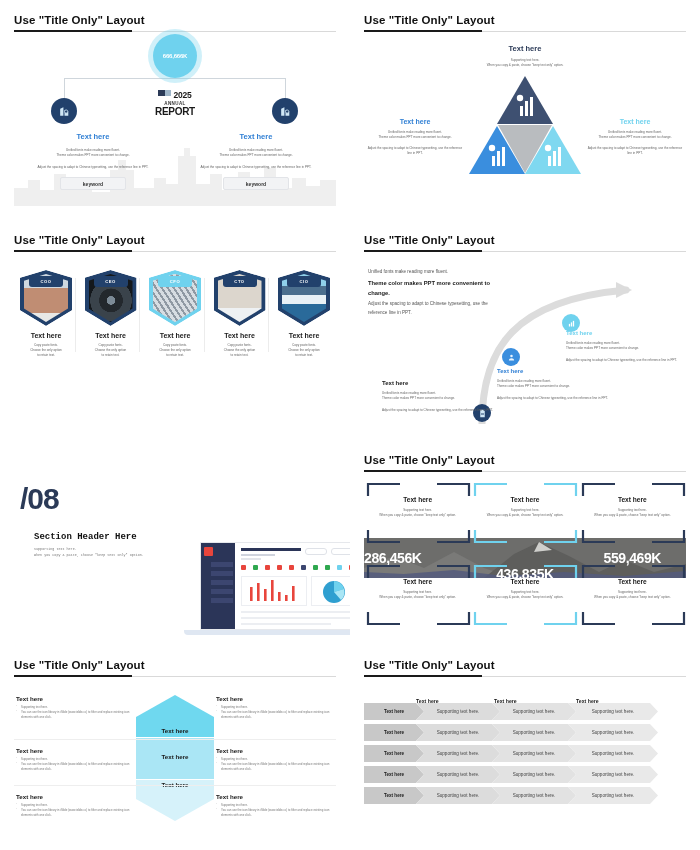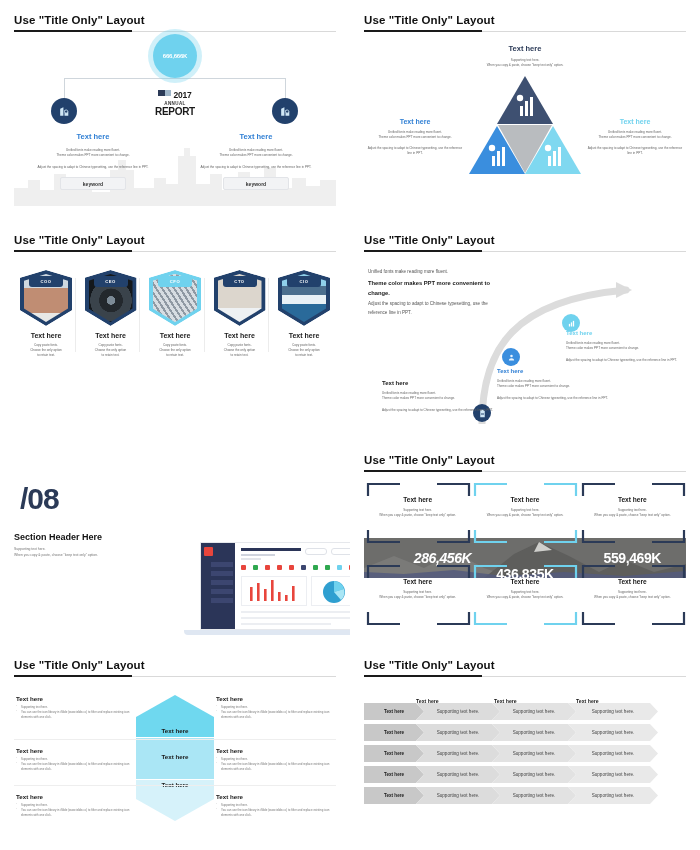--- a/index.html
+++ b/index.html
@@ -82,21 +82,21 @@
       <div class="conn" style="left:50px;top:64px;width:222px;height:1px;border-width:1px 0 0 0;"></div>
       <div class="conn" style="left:271px;top:64px;width:1px;height:22px;border-width:0 0 0 1px;"></div>
       <div class="conn" style="left:160px;top:48px;width:1px;height:14px;border-width:0 0 0 1px;"></div>
 
       <div class="s1-circle">
         <span>666,666K</span>
       </div>
 
       <div class="s1-rep">
         <div>
-          <span class="flag"></span><span class="y">2017</span>
+          <span class="flag"></span><span class="y">2025</span>
         </div>
         <div class="a">ANNUAL</div>
         <div class="r">REPORT</div>
       </div>
 
       <div class="s1-node" style="left:37px;">
         <svg width="13" height="13" viewBox="0 0 24 24" fill="#cfe6f5">
           <path d="M4 20V7l6-3v16H4zm8 0V9l7 3v8h-7z"></path>
             <circle cx="15" cy="12" r="3" fill="#22416c" stroke="#cfe6f5" stroke-width="1.4"></circle>
         </svg>
@@ -314,21 +314,21 @@
         <div style="font-size:3.1px;color:#666;line-height:1.75;margin-top:5px;white-space:pre-line;">Unified fonts make reading more fluent.
 Theme color makes PPT more convenient to change.</div>
         <div style="font-size:3.1px;color:#666;line-height:1.75;margin-top:6px;">Adjust the spacing to adapt to Chinese typesetting, use the reference line in PPT.</div>
       </div>
     </div>
   </div>
 
   <div class="slide">
     <div class="slide-inner">
       <div class="s5num" style="position:absolute;left:6px;top:30px;">/08</div>
-      <div style="position:absolute;left:0;top:78px;width:180px;">
+      <div style="position:absolute;left:20px;top:78px;width:180px;font-family:Liberation Mono, monospace;">
         <div style="font-size:9px;font-weight:bold;color:#111;">Section Header Here</div>
         <div style="font-size:3.4px;color:#777;margin-top:5px;">Supporting text here.</div>
         <div style="font-size:3.4px;color:#777;margin-top:2px;">When you copy &amp; paste, choose "keep text only" option.</div>
       </div>
 
       <div style="position:absolute;left:186px;top:88px;width:170px;height:94px;">
         <div style="position:absolute;left:0;top:0;width:156px;height:88px;background:#fff;border:1px solid #e6e8ec;overflow:hidden;">
           <div style="position:absolute;left:0;top:0;width:34px;height:100%;background:#2b3558;">
             <div style="width:9px;height:9px;background:#e8453c;border-radius:1px;margin:4px 0 0 3px;"></div>
             <div style="margin:6px 0 0 10px;">
@@ -392,21 +392,21 @@
 
       <div class="bigline" style="top:84px;height:40px;">
         <svg width="322" height="40" viewBox="0 0 322 40" preserveAspectRatio="none" style="position:absolute;inset:0;">
           <rect width="322" height="40" fill="#6d6d6b"></rect>
           <path d="M0,40 L0,30 L30,18 L60,30 L90,14 L120,30 L150,40 Z" fill="#7a7a78"></path>
           <path d="M120,40 L150,16 L175,4 L205,18 L235,34 L260,22 L290,34 L322,26 L322,40 Z" fill="#5e5e5c"></path>
           <path d="M175,4 L188,12 L170,14 Z" fill="#cfcfcc"></path>
           <path d="M0,40 L0,34 L40,36 L90,32 L140,38 L200,34 L260,38 L322,33 L322,40 Z" fill="#545a7d" opacity=".85"></path>
         </svg>
         <div style="position:absolute;inset:0;display:flex;align-items:center;">
-          <div style="flex:1;text-align:right;font-style:italic;"><span class="bignum">286,456K</span></div>
+          <div style="flex:1;text-align:left;"><span class="bignum">286,456K</span></div>
           <div style="flex:1;text-align:center;margin-top:32px;"><span class="bignum">436,835K</span></div>
           <div style="flex:1;text-align:center;"><span class="bignum">559,469K</span></div>
         </div>
       </div>
 
       <div style="position:absolute;left:0;right:0;top:28px;display:flex;">
         <div style="flex:1;position:relative;height:62px;">
           <svg width="105" height="62" viewBox="0 0 105 62" style="position:absolute;left:2px;top:0;">
               <g stroke="#2b3a57" stroke-width="2.2" fill="none">
             <path d="M2,14 L2,2 L34,2"></path>

